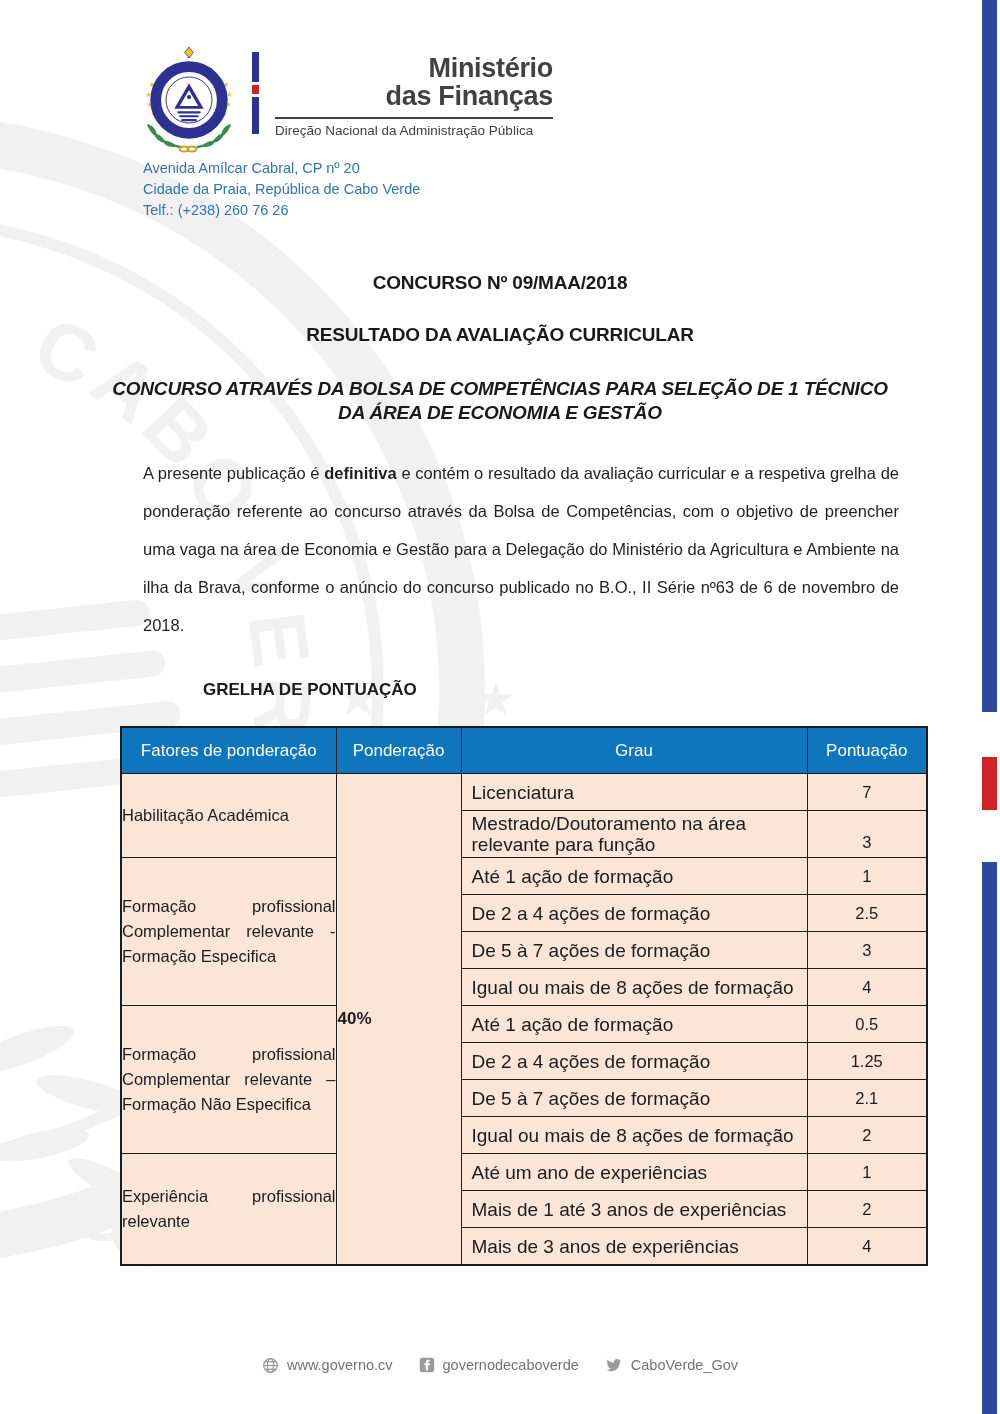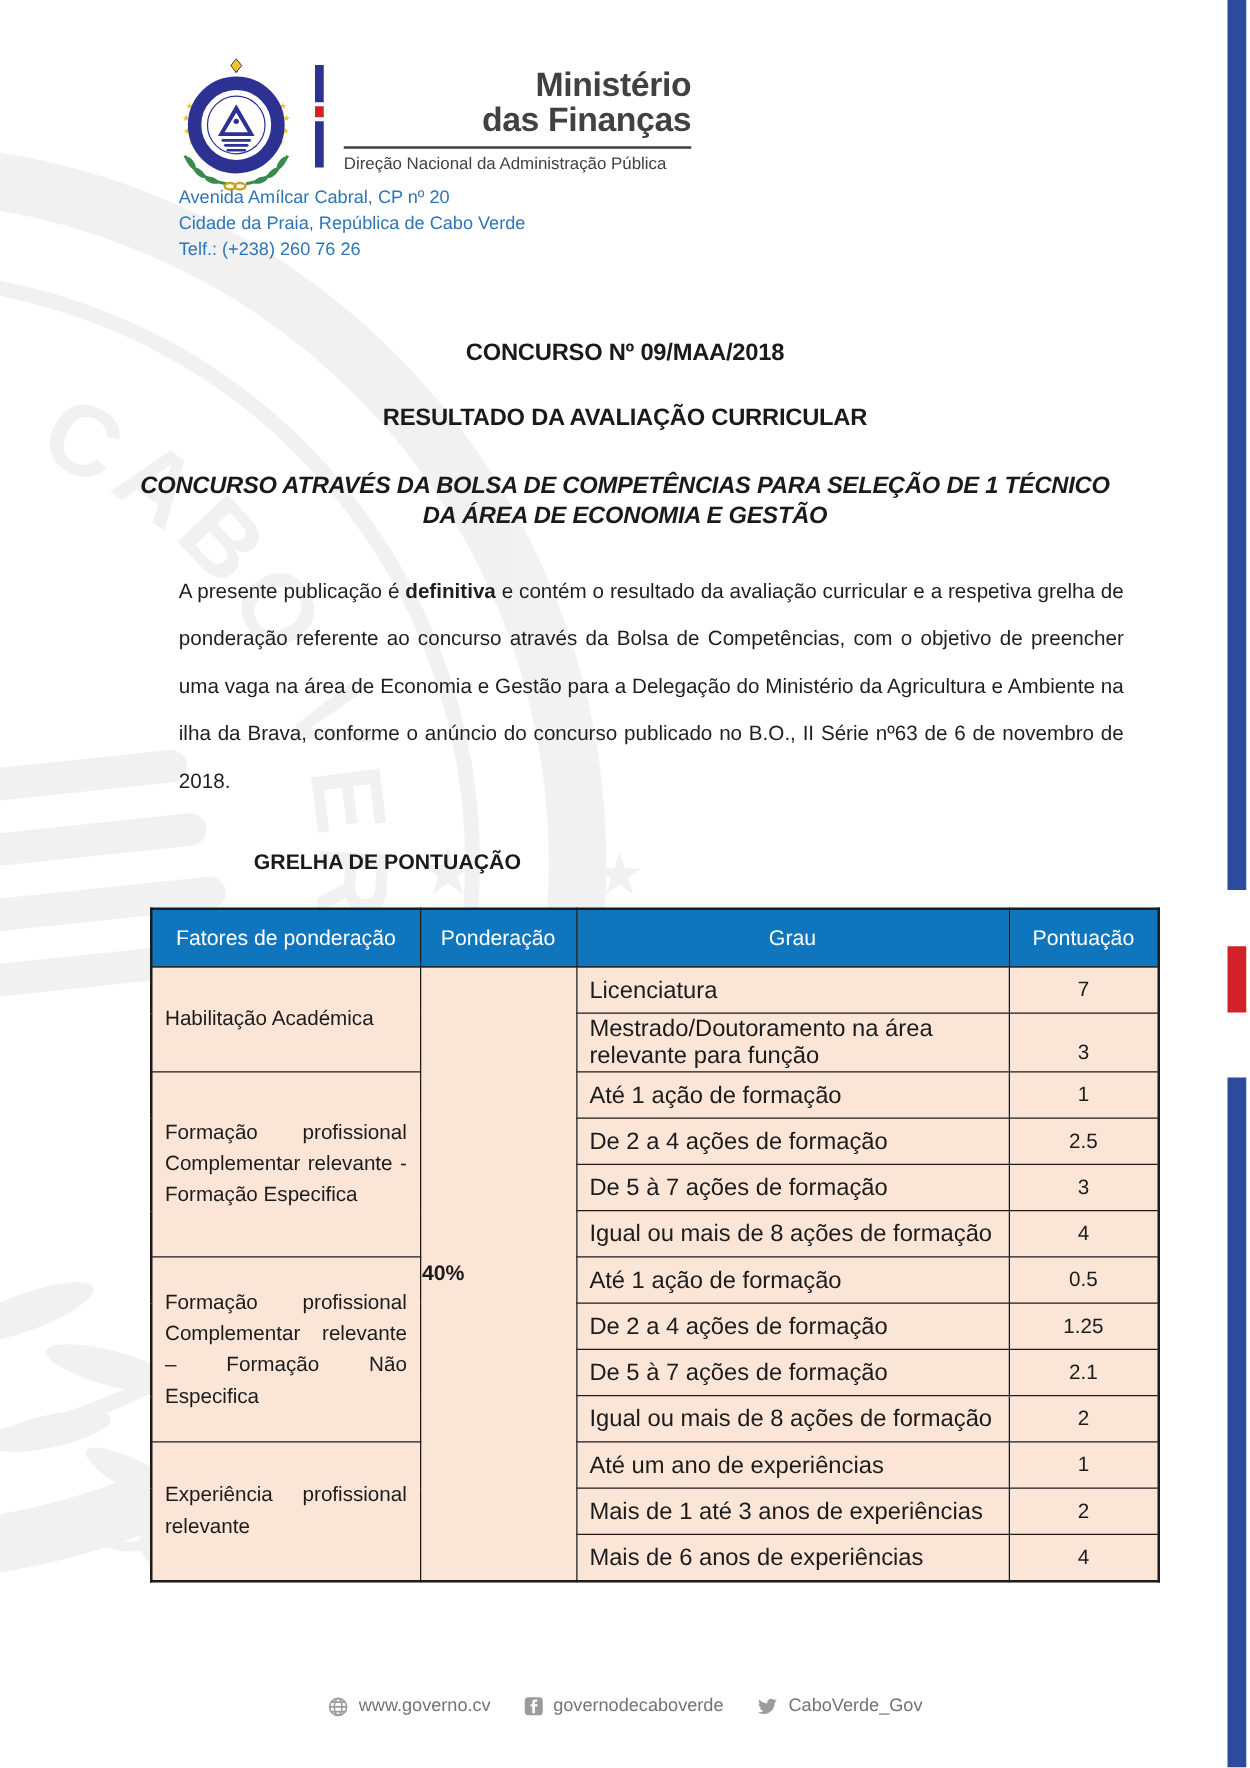--- a/index.html
+++ b/index.html
@@ -23,21 +23,21 @@
   .divider-bar{width:7px;height:82px;margin:6px 16px 0 14px;display:flex;flex-direction:column;}
   .divider-bar .seg-b1{background:#2d3192;height:30px;}
   .divider-bar .seg-gap{background:#ffffff;height:3px;}
   .divider-bar .seg-r{background:#d22128;height:9px;}
   .divider-bar .seg-b2{background:#2d3192;height:37px;}
   .ministry-text{padding-top:8px;}
   .ministry-name{font-size:27px;font-weight:bold;color:#414042;line-height:28px;letter-spacing:-0.3px;text-align:right;}
   .ministry-rule{width:278px;height:2px;background:#414042;margin:7px 0 4px 0;}
   .department{font-size:13.5px;color:#414042;}
 
-  .address{position:absolute;left:143px;top:148px;font-size:14.5px;color:#2e75b6;line-height:21px;}
+  .address{position:absolute;left:143px;top:158px;font-size:14.5px;color:#2e75b6;line-height:21px;}
 
   
   .doc-title{position:absolute;left:0;width:1000px;text-align:center;font-weight:bold;font-size:19px;letter-spacing:-0.2px;color:#1a1a1a;}
   .doc-title.t1{top:272px;}
   .doc-title.t2{top:324px;}
   .doc-title.t3{top:377px;left:100px;width:800px;line-height:24px;font-style:italic;}
 
   
   .body-paragraph{
     position:absolute;left:143px;top:454px;width:756px;
@@ -51,21 +51,21 @@
   table.score{
     position:absolute;left:120px;top:726px;width:806px;
     border-collapse:collapse;background:#fbe5d6;border:2px solid #1c1c1c;
     table-layout:fixed;
   }
   table.score th{
     background:#0f76bd;color:#ffffff;font-weight:normal;font-size:17px;
     height:45px;border:1px solid #1c1c1c;text-align:center;padding:0 4px;
   }
   table.score td{border:1px solid #1c1c1c;color:#1c1c1c;}
-  td.factor{font-size:16.5px;text-align:justify;vertical-align:middle;padding:4px 10px;line-height:25px;}
+  td.factor{font-size:16.5px;text-align:justify;vertical-align:middle;padding:4px 0;line-height:25px;}
   td.ponderacao{font-size:17px;font-weight:bold;text-align:left;vertical-align:middle;}
   td.grau{font-size:19px;padding:2px 10px;height:32px;vertical-align:middle;line-height:21px;}
   td.pts{font-size:16.5px;text-align:center;height:32px;vertical-align:middle;}
   td.pts.bottom{vertical-align:bottom;padding-bottom:5px;}
 
   
   .footer{position:absolute;left:0;top:1356px;width:1000px;display:flex;justify-content:center;align-items:center;gap:12px;color:#737373;font-size:14.5px;}
   .footer .f-item{display:flex;align-items:center;gap:8px;margin:0 7px;}
   .footer svg{display:block;}
 </style>
@@ -243,21 +243,21 @@
         <tr>
           <td rowspan="3" class="factor">Experiência profissional relevante</td>
           <td class="grau">Até um ano de experiências</td>
           <td class="pts">1</td>
         </tr>
         <tr>
           <td class="grau">Mais de 1 até 3 anos de experiências</td>
           <td class="pts">2</td>
         </tr>
         <tr>
-          <td class="grau">Mais de 6 anos de experiências</td>
+          <td class="grau">Mais de 3 anos de experiências</td>
           <td class="pts">4</td>
         </tr>
       </tbody>
   </table>
 
   <div class="footer">
     <span class="f-item">
       <svg width="17" height="17" viewBox="0 0 20 20">
         <g fill="none" stroke="#9b9b9b" stroke-width="1.5">
           <circle cx="10" cy="10" r="8"></circle>

